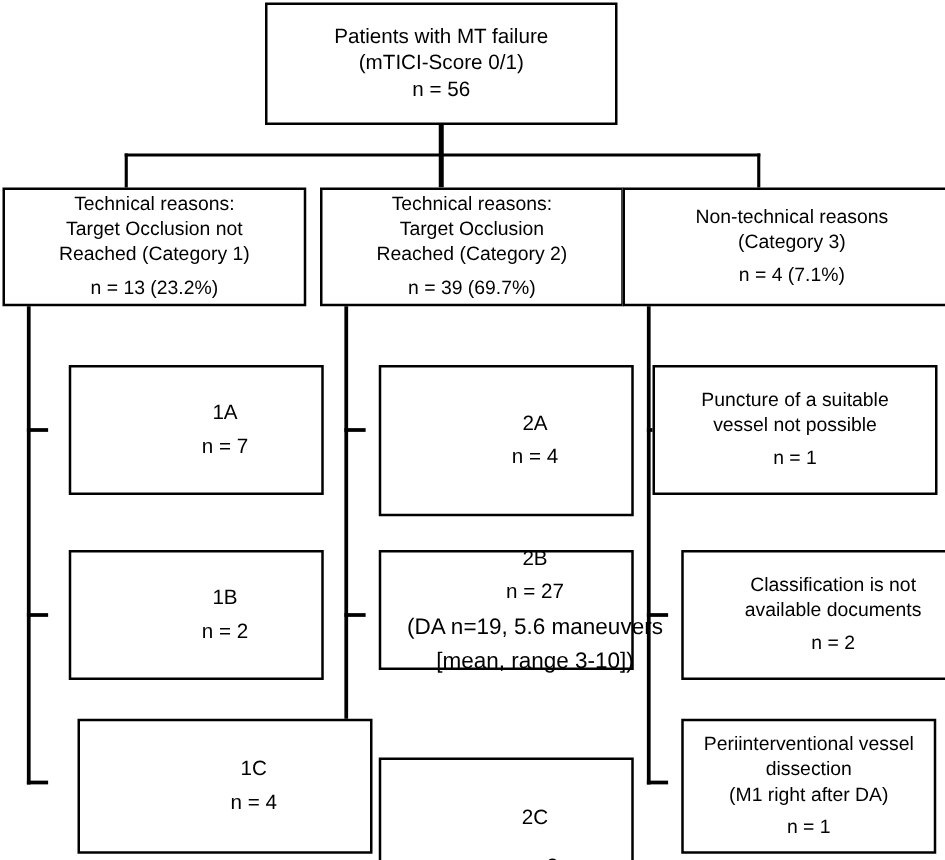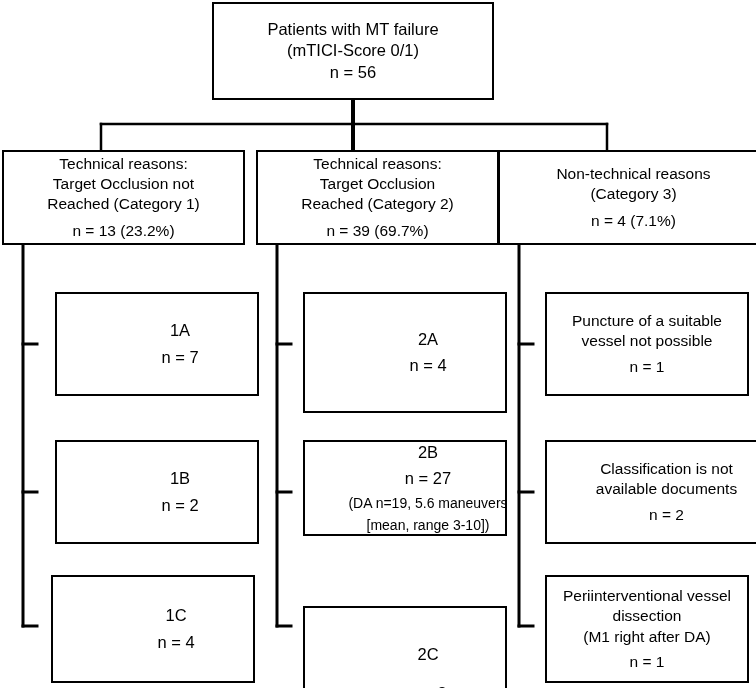--- a/index.html
+++ b/index.html
@@ -39,21 +39,21 @@
   }
   .node .line {
     display: block;
     white-space: nowrap;
   }
   .root-node   { font-size: 16.5px; }
   .cat-node    { font-size: 15.5px; }
   .cat-node .count { margin-top: 7px; }
   .leaf-node   { font-size: 16.5px; padding-left: 46px; }
   .leaf-node .count { margin-top: 5px; }
-  .leaf-node .sub { font-size: 14px; line-height: 1.25; margin-top: 4px; }
+  .leaf-node .sub { font-size: 18px; line-height: 1.25; margin-top: 4px; }
   .leaf-node .sub-first { margin-top: 6px; }
   .reason-node { font-size: 15.5px; }
   .reason-node .count { margin-top: 5px; }
 </style>
 </head>
 <body>
 
 <div id="canvas">
 
   <svg class="connectors" viewBox="0 0 756 688" width="756" height="688" aria-hidden="true">
@@ -112,21 +112,21 @@
   <div class="node leaf-node" style="left:55px; top:292px; width:204px; height:104px;">
     <span class="line">1A</span>
     <span class="line count">n = 7</span>
   </div>
 
   <div class="node leaf-node" style="left:55px; top:440px; width:204px; height:104px;">
     <span class="line">1B</span>
     <span class="line count">n = 2</span>
   </div>
 
-  <div class="node leaf-node" style="left:51px; top:575px; width:204px; height:108px;">
+  <div class="node leaf-node" style="left:62px; top:575px; width:236px; height:108px;">
     <span class="line">1C</span>
     <span class="line count">n = 4</span>
   </div>
 
   <div class="node leaf-node" style="left:303px; top:292px; width:204px; height:121px;">
     <span class="line">2A</span>
     <span class="line count">n = 4</span>
   </div>
 
   <div class="node leaf-node" style="left:303px; top:440px; width:204px; height:96px;">
@@ -134,21 +134,21 @@
     <span class="line count">n = 27</span>
     <span class="line sub sub-first">(DA n=19, 5.6 maneuvers</span>
     <span class="line sub">[mean, range 3-10])</span>
   </div>
 
   <div class="node leaf-node" style="left:303px; top:606px; width:204px; height:136px;gap:12px;">
     <span class="line">2C</span>
     <span class="line count">n = 8</span>
   </div>
 
-  <div class="node reason-node" style="left:545px; top:292px; width:204px; height:104px;">
+  <div class="node reason-node" style="left:522px; top:292px; width:228px; height:104px;">
     <span class="line">Puncture of a suitable</span>
     <span class="line">vessel not possible</span>
     <span class="line count">n = 1</span>
   </div>
 
   <div class="node reason-node" style="left:545px; top:440px; width:243px; height:104px;">
     <span class="line">Classification is not</span>
     <span class="line">available documents</span>
     <span class="line count">n = 2</span>
   </div>

